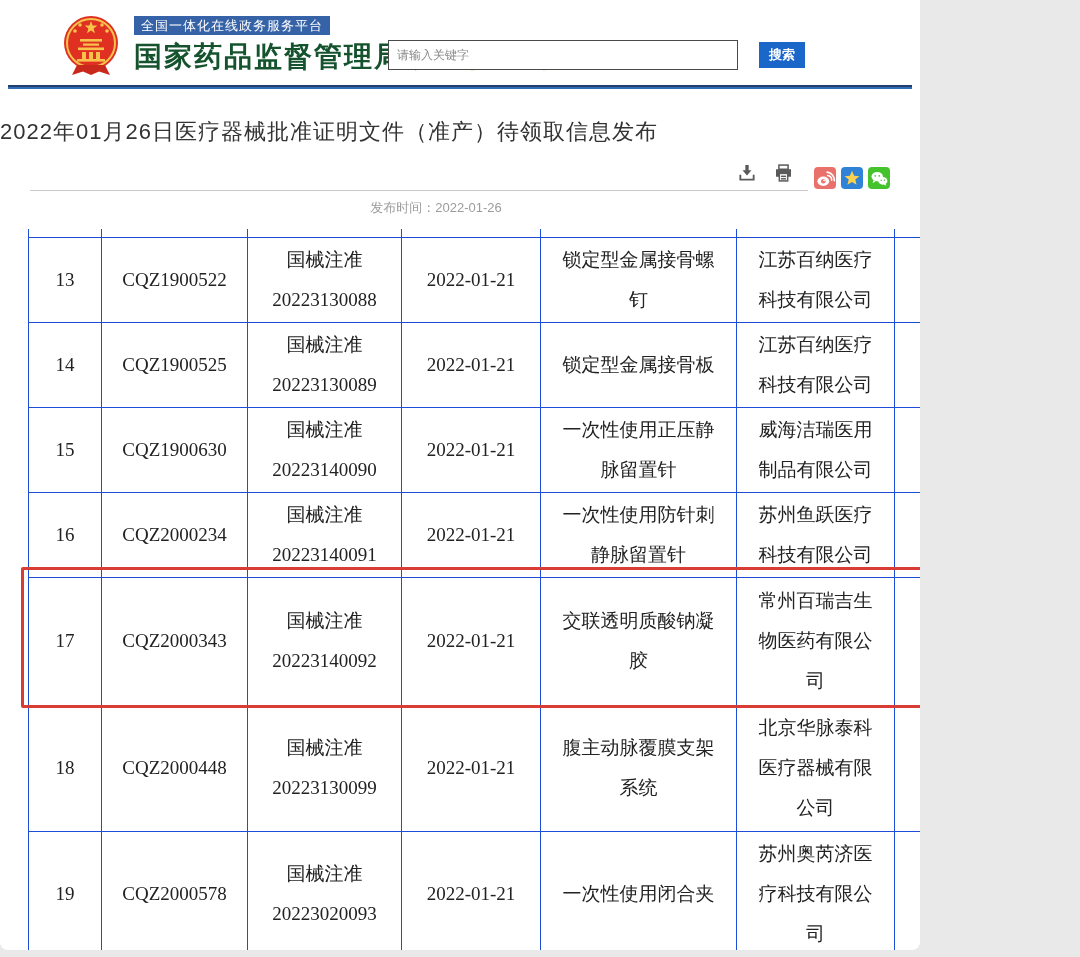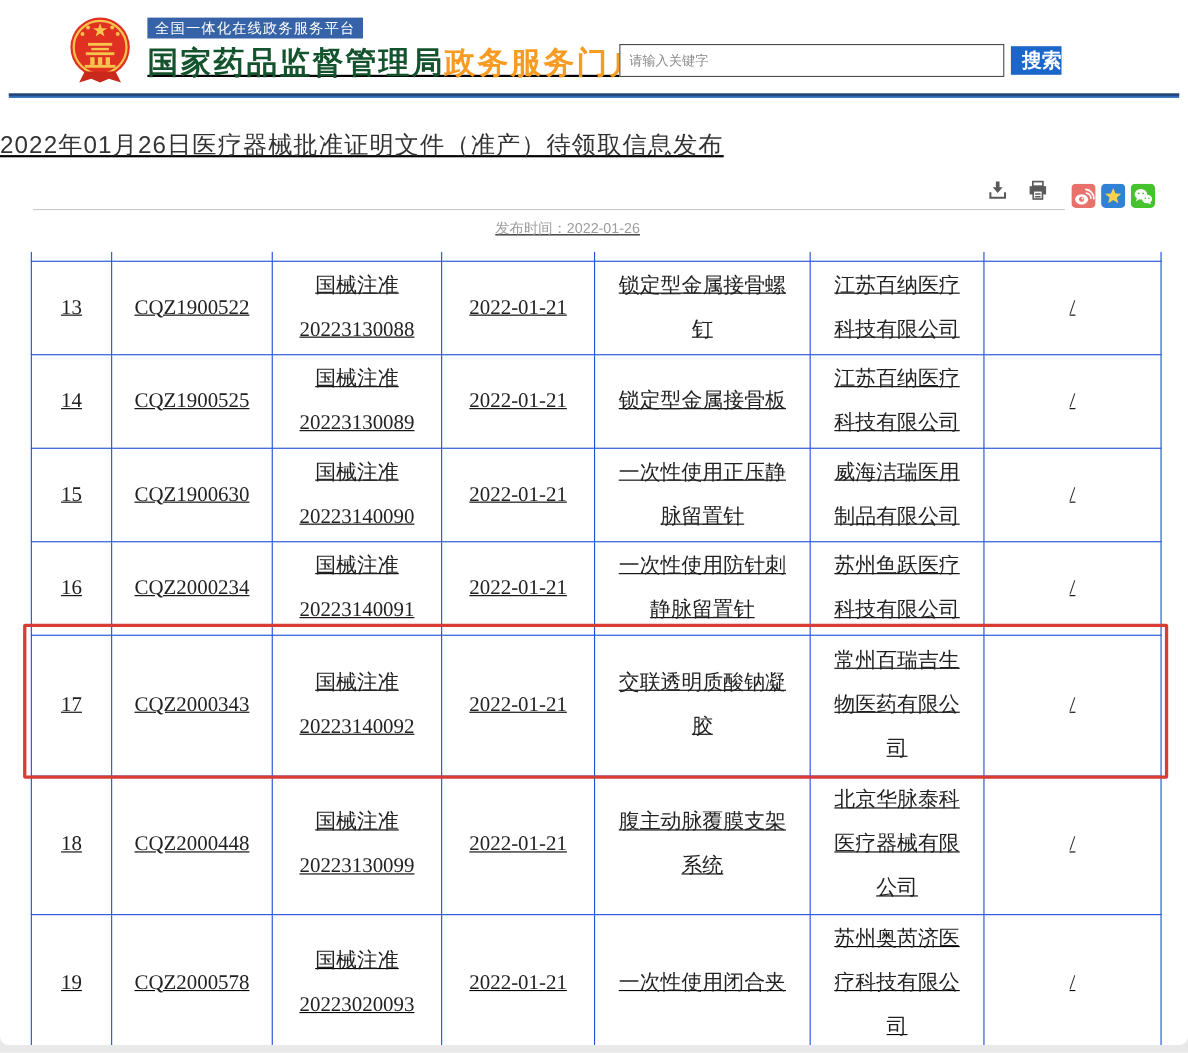--- a/index.html
+++ b/index.html
@@ -3,22 +3,22 @@
 <meta charset="utf-8">
 <style>
   * { box-sizing: border-box; margin: 0; padding: 0; }
   html,body { width:1080px; }
   body {
     background:#e9e9e9;
     font-family:"Liberation Sans","DejaVu Sans",sans-serif;
     -webkit-font-smoothing:antialiased;
   }
   .card {
-    position:relative; width:1080px; height:950px;
-    background:#ffffff; border-radius:0 0 8px 8px; overflow:hidden;text-decoration:underline;
+    position:relative; width:920px; height:950px;
+    background:#ffffff; border-radius:0 0 8px 8px; overflow:hidden;
   }
 
   
   .site-header { position:relative; height:85px; padding:14px 0 0 62px; }
   .header-inner { display:flex; align-items:flex-start; }
   .emblem { width:58px; height:64px; flex:0 0 auto; }
   .brand { margin-left:14px; padding-top:2px; }
   .platform-badge {
     display:inline-block; background:#3663a7; color:#fff;
     font-size:13px; line-height:19px; padding:0 7px; letter-spacing:1px;
@@ -31,24 +31,23 @@
     position:absolute; right:115px; top:40px;
     display:flex; align-items:center;
   }
   .search-input {
     width:350px; height:30px; border:1px solid #4a4a4a; background:#fff;
     font-size:12px; padding:3px 8px; color:#333; outline:none;
     font-family:"Liberation Sans","DejaVu Sans",sans-serif;
   }
   .search-input::placeholder { color:#8a8a8a; }
   .search-button {
-    margin-left:6px; width:46px; height:26px; border:none; cursor:pointer;
-    background:#1b66c9; color:#fff; font-size:18px; font-weight:bold;
+    margin-left:21px; width:46px; height:26px; border:none; cursor:pointer;
+    background:#1b66c9; color:#fff; font-size:13px; font-weight:bold;
     font-family:"Liberation Sans","DejaVu Sans",sans-serif;
-    text-align:right;
   }
   .blue-bar { margin:0 8px; height:4px; background:#2e6db4; border-top:2px solid #23406f; }
 
   
   .page-title {
     margin-top:28px; text-align:left;
     font-size:22px; font-weight:500; color:#333; letter-spacing:1px;
   }
   .meta-row { margin:16px 30px 0 30px; display:flex; align-items:flex-end; }
   .rule-part {

